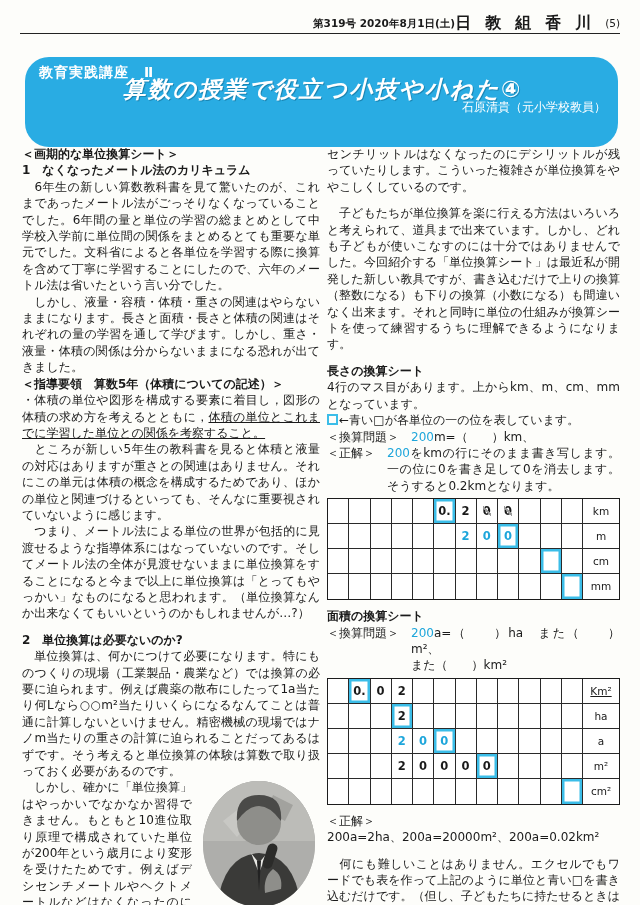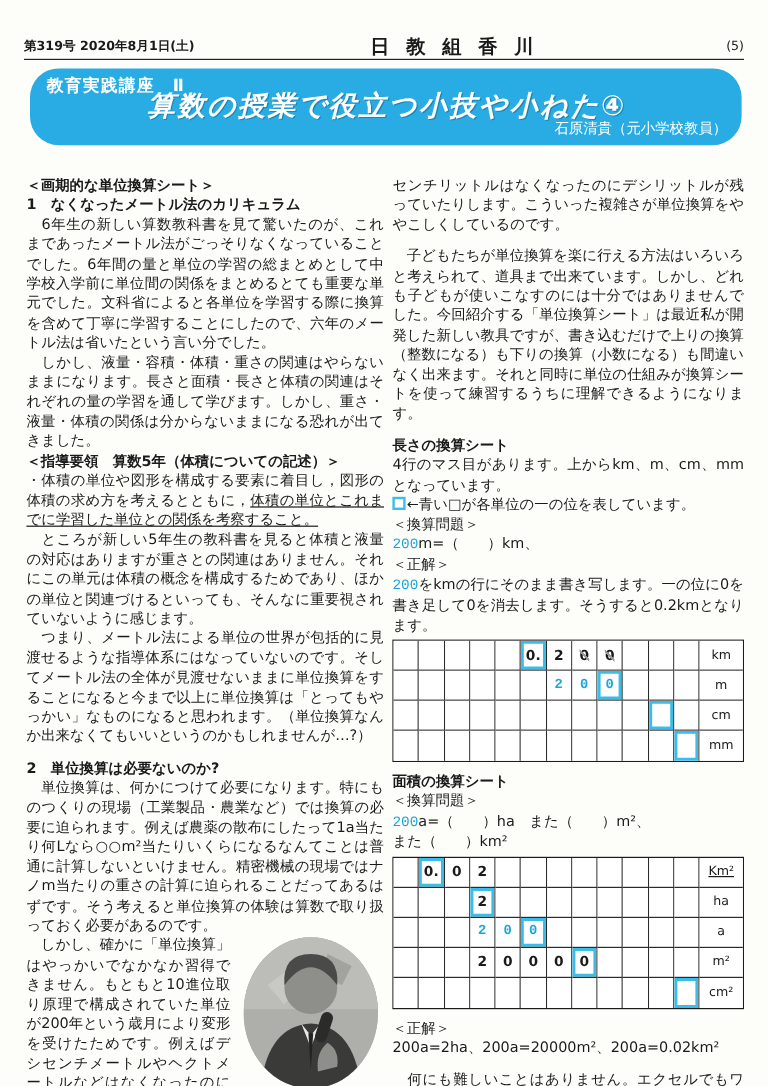--- a/index.html
+++ b/index.html
@@ -5,53 +5,53 @@
   * { margin:0; padding:0; box-sizing:border-box; }
   html,body { background:#e8e8e4; }
   .page {
     position:relative; width:640px; height:905px; margin:0 auto;
     background:#fdfdfa; color:#1a1a1a; overflow:hidden;
     font-family:"DejaVu Sans","Liberation Sans",sans-serif;
     font-size:12px; line-height:16.4px;
   }
   
   .masthead {
-    position:absolute; left:20px; right:20px; top:28px; height:22px;
-    display:flex; align-items:flex-end; justify-content:space-between;
+    position:absolute; left:20px; right:20px; top:12px; height:22px;
+    display:flex; align-items:flex-end; justify-content:flex-end;
     border-bottom:1.5px solid #222; padding-bottom:2px;
   }
   .masthead .issue { font-size:10.5px; font-weight:bold; }
   .masthead .paper { font-size:16px; font-weight:bold; letter-spacing:14px; }
   .masthead .pageno { font-size:10.5px; }
   
   .banner {
-    position:absolute; left:25px; right:22px; top:57px; height:64px;
+    position:absolute; left:25px; right:22px; top:57px; height:90px;
     color:#fff; padding:7px 12px 6px 14px;border-radius:24px;
   }
   .banner .series { font-size:14px; font-weight:bold; letter-spacing:1px; }
   .banner .title  { text-align:center; font-size:23px; font-weight:bold; letter-spacing:2px; margin-top:1px;
                     text-shadow:1px 1px 0 rgba(0,60,90,.35);font-style:italic; }
   .banner .author { text-align:right; font-size:12px; font-weight:normal; margin-top:1px; }
   
   .col { position:absolute; top:146px; text-align:justify; }
   .col-left  { left:22px;  width:298px; }
   .col-right { left:327px; width:293px; }
   .h-bold { font-weight:bold; }
   .gap6  { height:6px; }
   .gap10 { height:10px; }
   .u { text-decoration:underline; }
-  .cyan { color:#1ea6db;font-family:Liberation Mono, monospace; }
+  .cyan { color:#1ea6db; }
   
   .figure { float:right; width:122px; margin:2px 0 0 6px; text-align:center; }
   .photo {
     width:112px; height:126px; margin:0 auto; border-radius:50%;
     overflow:hidden; background:#b9b9b6;
   }
   
-  .qline { display:flex;flex-direction:column; }
+  .qline { display:flex; }
   .qline .qlabel { flex:none; font-weight:normal; }
   .qline .qbody { flex:1; }
   
   .sheet {
     display:grid; border:1.6px solid #1c1c1c; margin:4px 0 2px 0; background:#fff;
   }
   .sheet .cell {
     border-right:1px solid #2a2a2a; border-bottom:1px solid #2a2a2a;
     height:25px; display:flex; align-items:center; justify-content:center;
     font-size:11.5px; font-weight:bold; position:relative; background:#fff;

